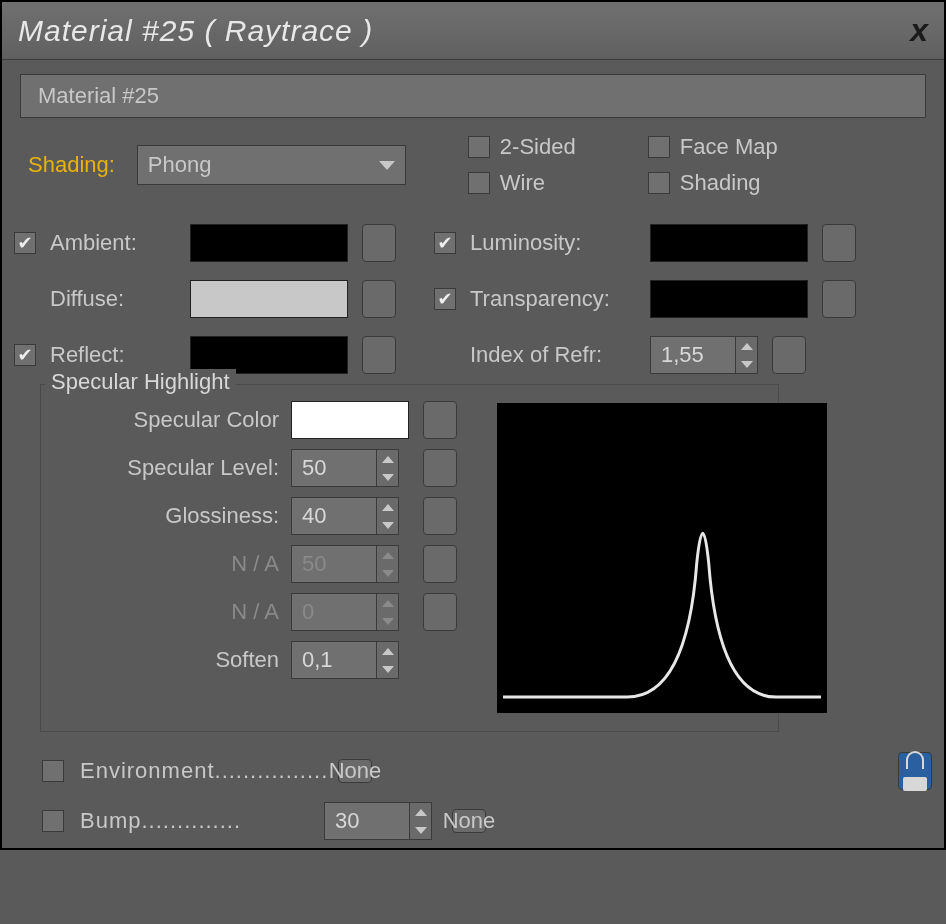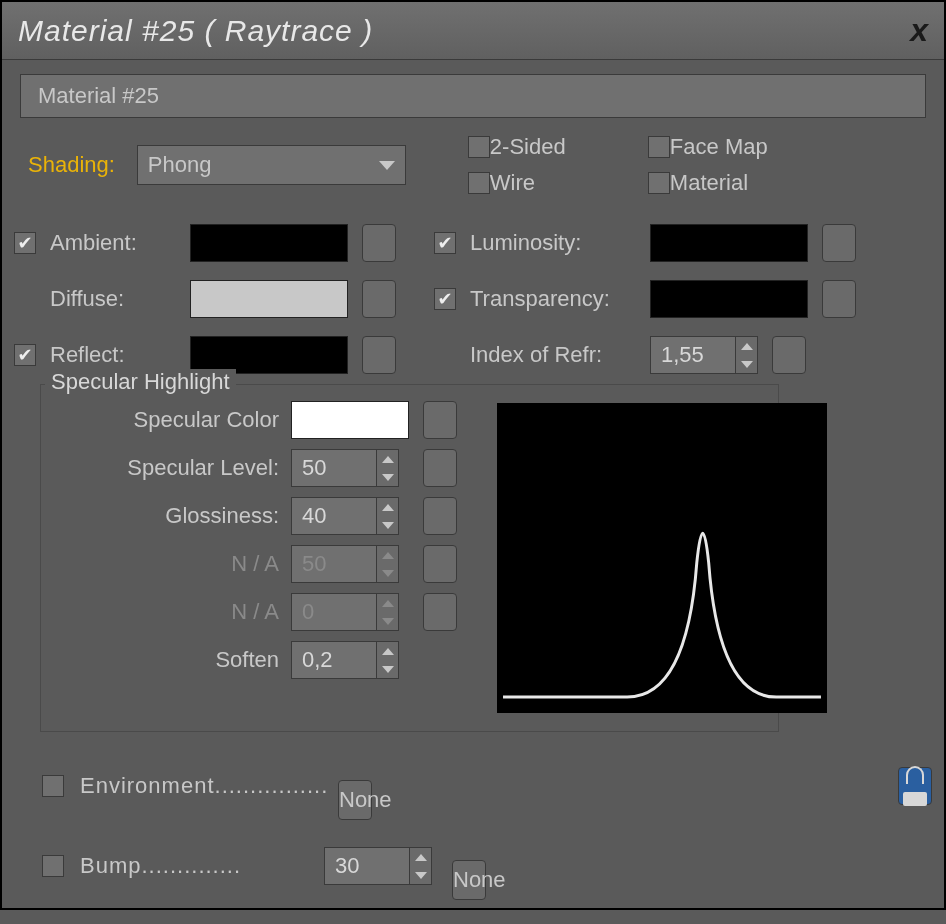--- a/index.html
+++ b/index.html
@@ -15,21 +15,21 @@
 
   .indent { padding: 10px 0 0 26px; }
 
   .row { display: flex; align-items: center; gap: 16px; padding-bottom: 10px; }
   .label { color: #eab308; white-space: nowrap; }
   .select { background: #707070; border: 1px solid #3a3a3a; color: #c8c8c8; padding: 6px 10px; width: 269px; display: flex; justify-content: space-between; align-items: center; cursor: pointer; }
   .caret { width: 0; height: 0; border-left: 8px solid transparent; border-right: 8px solid transparent; border-top: 9px solid #c8c8c8; }
 
   .chk { width: 22px; height: 22px; border: 1px solid #3a3a3a; background: #707070; display: inline-flex; align-items: center; justify-content: center; font-size: 18px; color: #eee; cursor: pointer; }
   .chk.checked::after { content: "✔"; }
-  .opt { display: flex; align-items: center; }
+  .opt { display: flex; align-items: center; gap: 10px; }
 
   .swatch { border: 1px solid #222; height: 38px; width: 158px; cursor: pointer; }
   .slot { width: 34px; height: 38px; background: #6a6a6a; border: 1px solid #3a3a3a; border-radius: 4px; cursor: pointer; }
   .slot.blue { background: #2a5fa0; display:flex; align-items:center; justify-content:center; }
   .lock-icon { width:18px;height:18px;border:2px solid #d8d8d8; border-bottom:none; border-radius:12px 12px 0 0; position:relative; top:-4px;}
   .lock-body{ width:24px;height:14px;background:#d8d8d8;border-radius:2px;position:relative;top:4px; }
 
   .spinner { display: flex; align-items: center; height: 38px; width: 108px; background: #707070; border: 1px solid #3a3a3a; }
   .spinner .val { flex: 1; padding: 0 10px; color: #d8d8d8; }
   .sp-btns { display: flex; flex-direction: column; height: 100%; }
@@ -51,21 +51,21 @@
   .spec-body { display: grid; grid-template-columns: 1fr 360px; column-gap: 36px; align-items: start; }
   .spec-rows { display: flex; flex-direction: column; gap: 10px; }
   .spec-row { display: grid; grid-template-columns: 220px 120px 38px; align-items: center; column-gap: 12px; }
   .spec-row .lbl { text-align: right; }
   .preview { width: 330px; height: 310px; background: #000; border: 1px solid #000; margin-top: 2px; }
   .curve { display:block; width:100%; height:100%; }
 
   .map-row { display: grid; grid-template-columns: 26px 246px 1fr 40px; align-items: center; column-gap: 12px; padding: 4px 6px 8px 6px; margin-left: 34px; }
   .map-row.bump { grid-template-columns: 26px 232px 116px 1fr 40px; column-gap:12px; }
   .dotfill { color:#c8c8c8; letter-spacing:1px; white-space:nowrap; overflow:hidden; }
-  .slot.wide { flex:1; height:40px; display:flex; align-items:center; color:#c8c8c8; min-width:0;margin-top:28px; }
+  .slot.wide { flex:1; height:24px; display:flex; align-items:center; justify-content:center; color:#c8c8c8; min-width:0; }
 
   .top-opts { display: grid; grid-template-columns: 150px 170px; column-gap: 30px; row-gap: 10px; }
 </style>
 </head>
 <body>
 
 <div class="window">
 
   <div class="titlebar">
     <h1>Material #25  ( Raytrace )</h1>
@@ -91,21 +91,21 @@
         <div class="opt">
             <span class="chk"></span>
             <span>Face Map</span>
           </div>
         <div class="opt">
             <span class="chk"></span>
             <span>Wire</span>
           </div>
         <div class="opt">
             <span class="chk"></span>
-            <span>Material</span>
+            <span>Shading</span>
           </div>
       </div>
     </div>
   </div>
 
   <div class="colgrid" style="padding: 0 28px 0 12px;">
     <div class="colrow">
       <span class="chk checked"></span>
       <span class="lbl">Ambient:</span>
       <div class="swatch" style="background:#000"></div>
@@ -220,21 +220,21 @@
                 <div>
                   <span class="sp-dn"></span>
                 </div>
               </div>
             </div>
           <div class="slot"></div>
         </div>
         <div class="spec-row">
           <span class="lbl">Soften</span>
           <div class="spinner">
-              <span class="val">0,2</span>
+              <span class="val">0,1</span>
               <div class="sp-btns">
                 <div>
                   <span class="sp-up"></span>
                 </div>
                 <div>
                   <span class="sp-dn"></span>
                 </div>
               </div>
             </div>
           <span></span>

